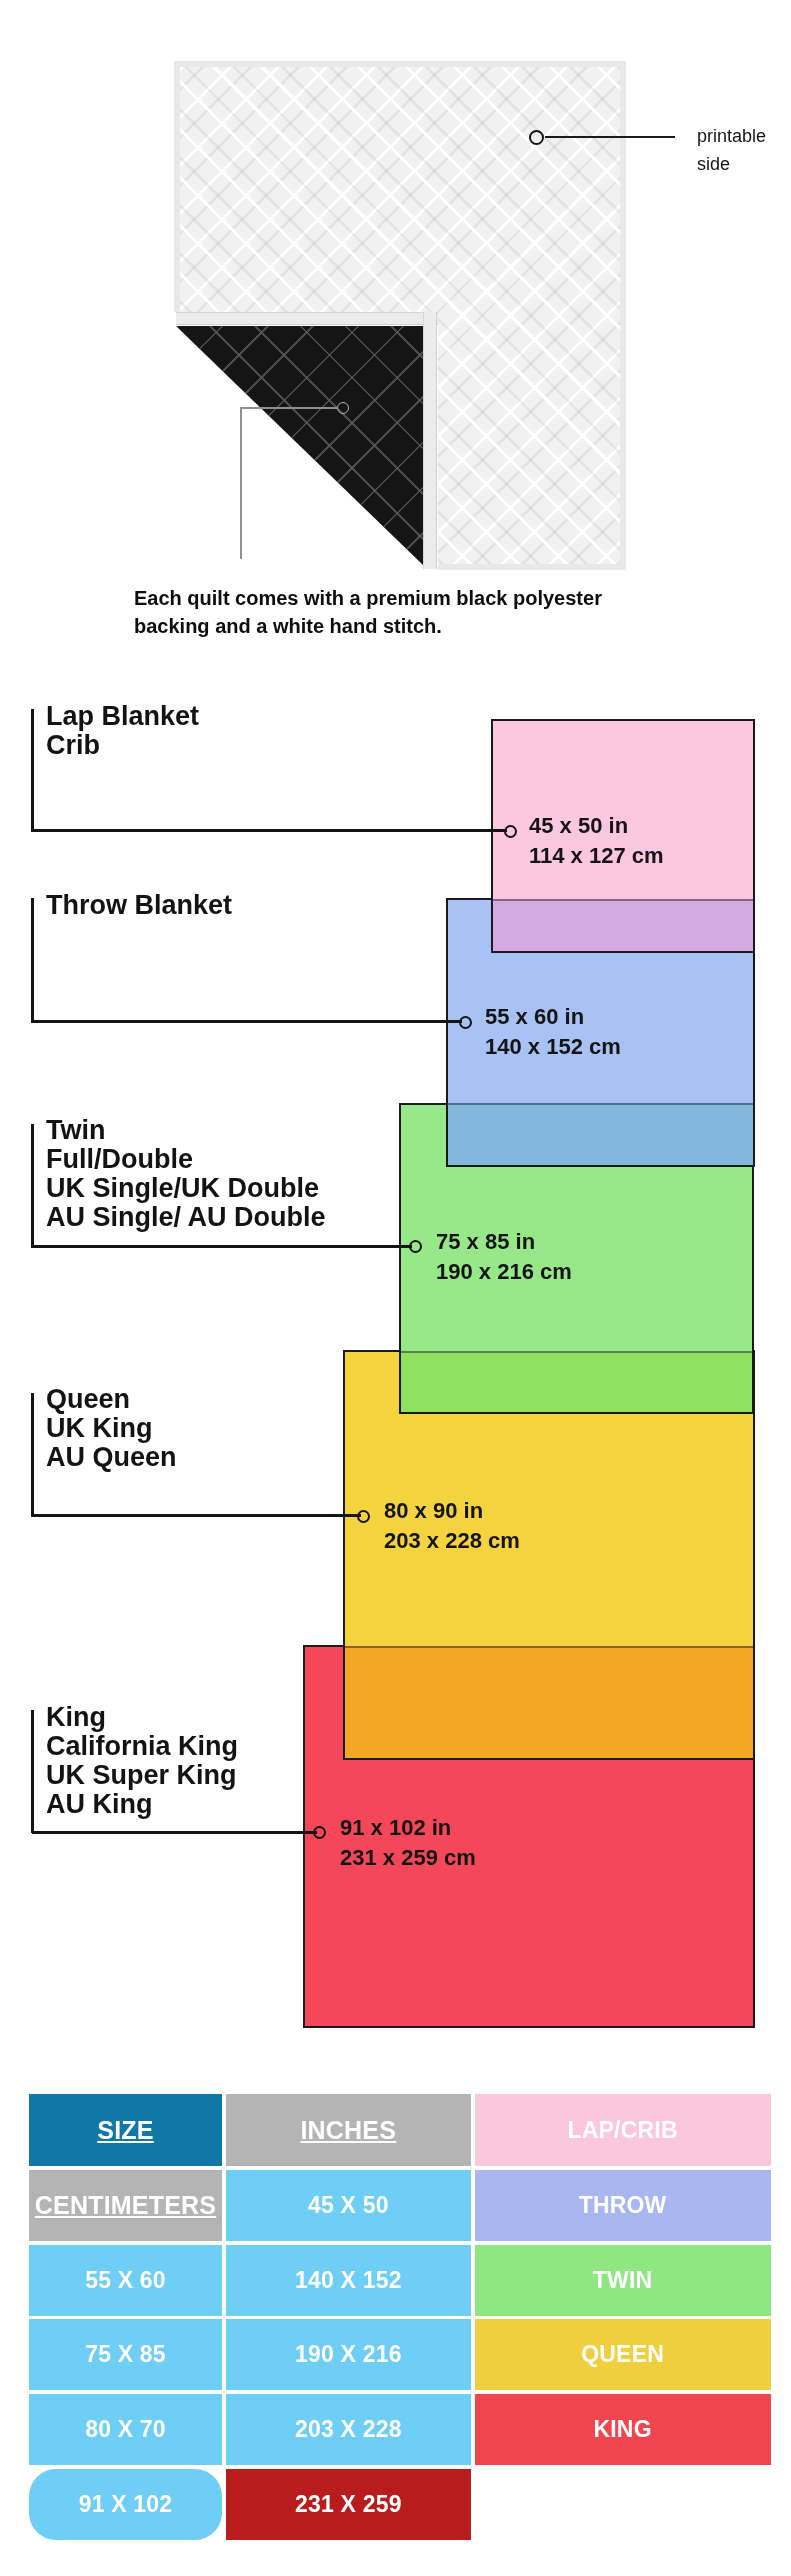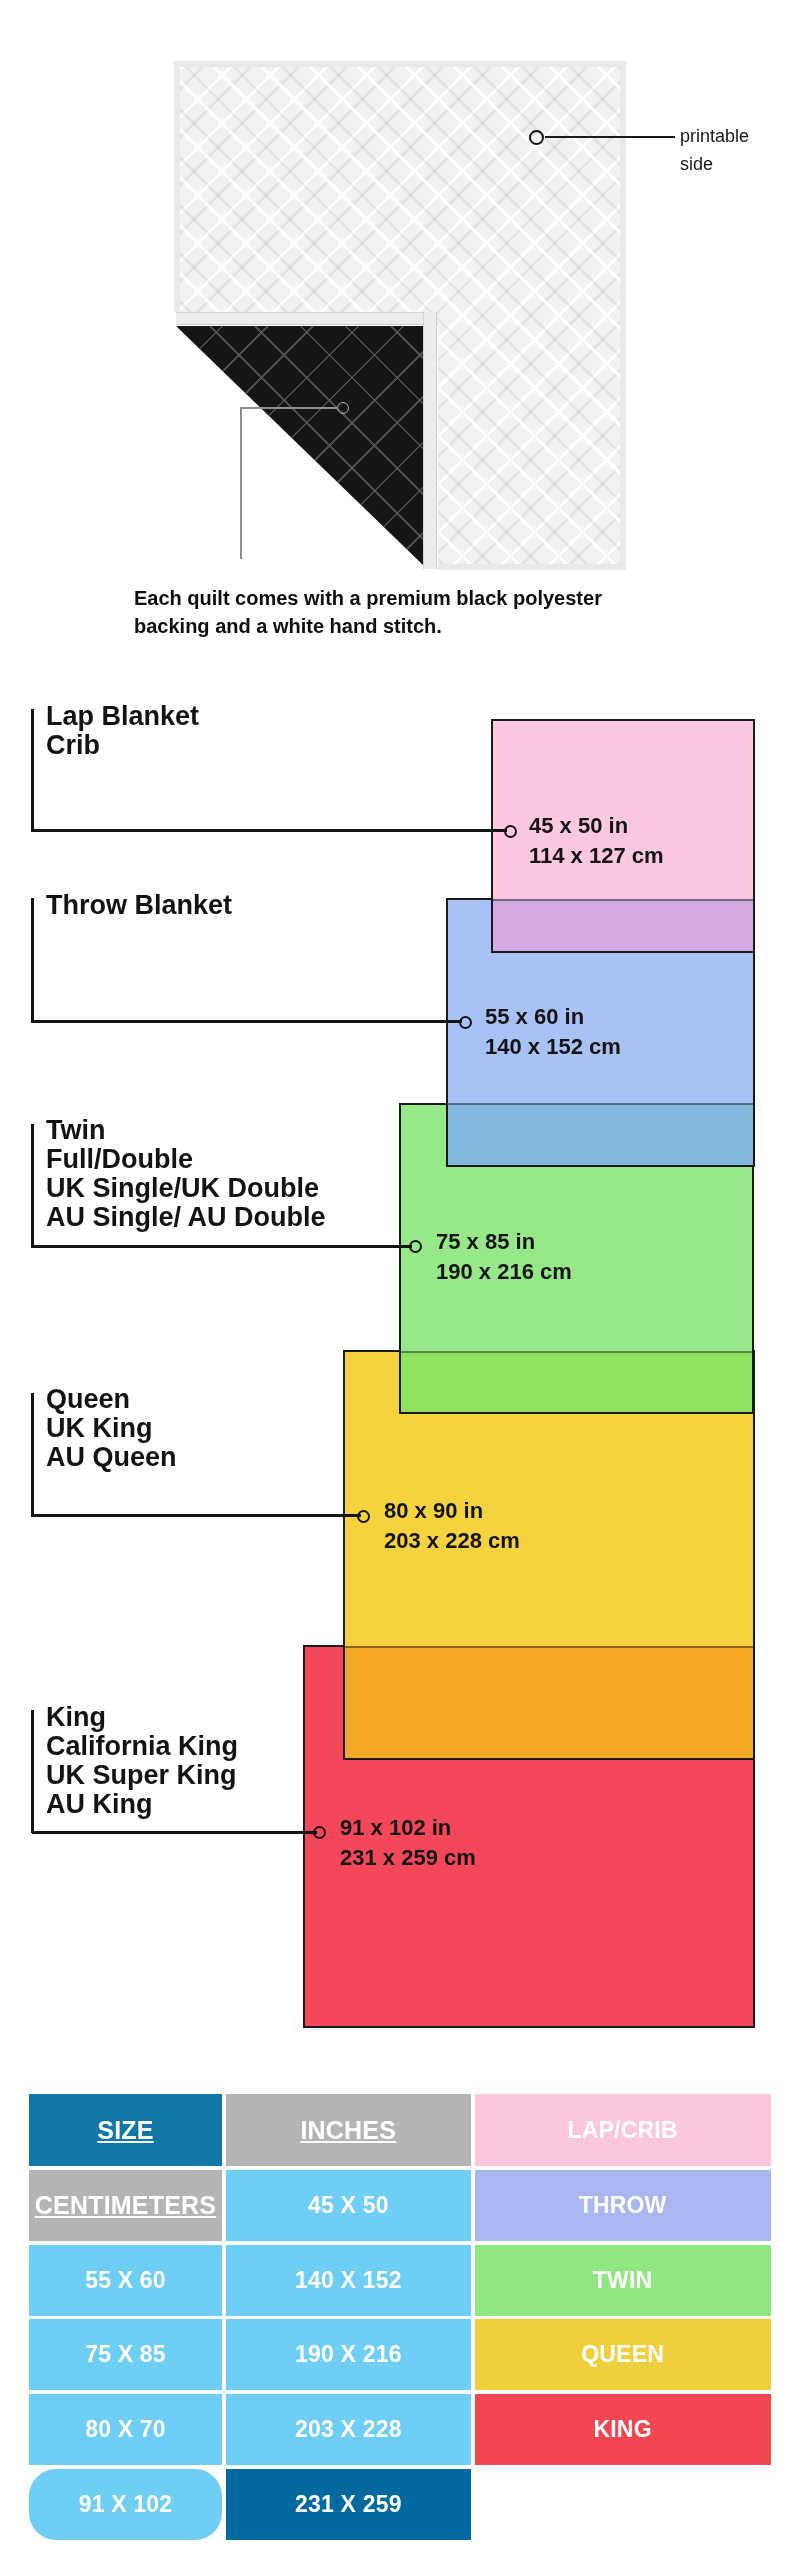--- a/index.html
+++ b/index.html
@@ -24,21 +24,21 @@
     border-top:1px solid #d5d5d5;border-bottom:1px solid #cfcfcf;box-sizing:border-box;}
   .bind-v{position:absolute;left:423px;top:312px;width:14.3px;height:257px;background:#ececec;
     border-left:1px solid #d5d5d5;border-right:1px solid #cfcfcf;box-sizing:border-box;}
 
   .ring-black{position:absolute;width:15.3px;height:15.3px;border:2.9px solid #141414;border-radius:50%;
     box-sizing:border-box;background:transparent;}
   .ring-gray{position:absolute;width:12.4px;height:12.4px;border:1.9px solid #b0b0b0;border-radius:50%;
     box-sizing:border-box;background:transparent;}
   .printable-marker{left:529px;top:130px;}
   .printable-line{position:absolute;left:545px;top:136px;width:130px;height:1.9px;background:#1a1a1a;}
-  .printable-label{position:absolute;left:680px;top:122px;font-size:18px;line-height:28px;
+  .printable-label{position:absolute;left:697px;top:122px;font-size:18px;line-height:28px;
     font-weight:500;color:#161616;}
   .backing-marker{left:337px;top:402px;}
   .backing-line-h{position:absolute;left:240px;top:407px;width:98px;height:1.9px;background:#8f8f8f;}
   .backing-line-v{position:absolute;left:240px;top:407px;width:1.9px;height:152px;background:#8f8f8f;}
 
   .caption{position:absolute;left:118px;top:568px;width:531px;margin:16px;
     font-size:20px;line-height:28px;font-weight:600;color:#0e0e0e;}
 
   
   .rect{position:absolute;box-sizing:border-box;border:2.9px solid #1a1a1a;}
@@ -208,17 +208,17 @@
     <div class="cell td" style="background-color: rgb(144, 231, 129);">TWIN</div>
     <div class="cell td" style="background-color: rgb(111, 206, 245);">75 X 85</div>
     <div class="cell td" style="background-color: rgb(111, 206, 245);">190 X 216</div>
 
     <div class="cell td" style="background-color: rgb(240, 207, 62);">QUEEN</div>
     <div class="cell td" style="background-color: rgb(111, 206, 245);">80 X 70</div>
     <div class="cell td" style="background-color: rgb(111, 206, 245);">203 X 228</div>
 
     <div class="cell td" style="background-color: rgb(240, 70, 79);">KING</div>
     <div class="cell td" style="background-color: rgb(111, 206, 245); border-radius: 27px;">91 X 102</div>
-    <div class="cell td" style="background-color: #0369a1;">231 X 259</div>
+    <div class="cell td" style="background-color: #b91c1c;">231 X 259</div>
   </div>
 
 </div>
 
 
 </body></html>

